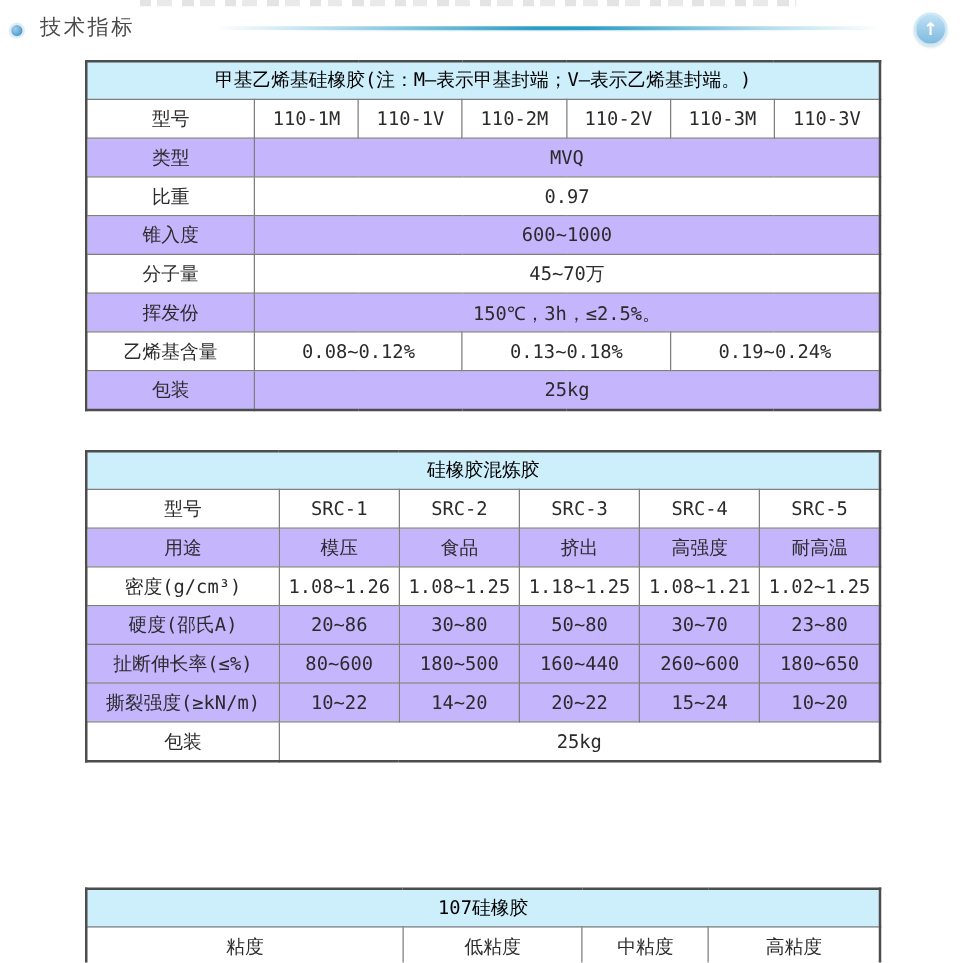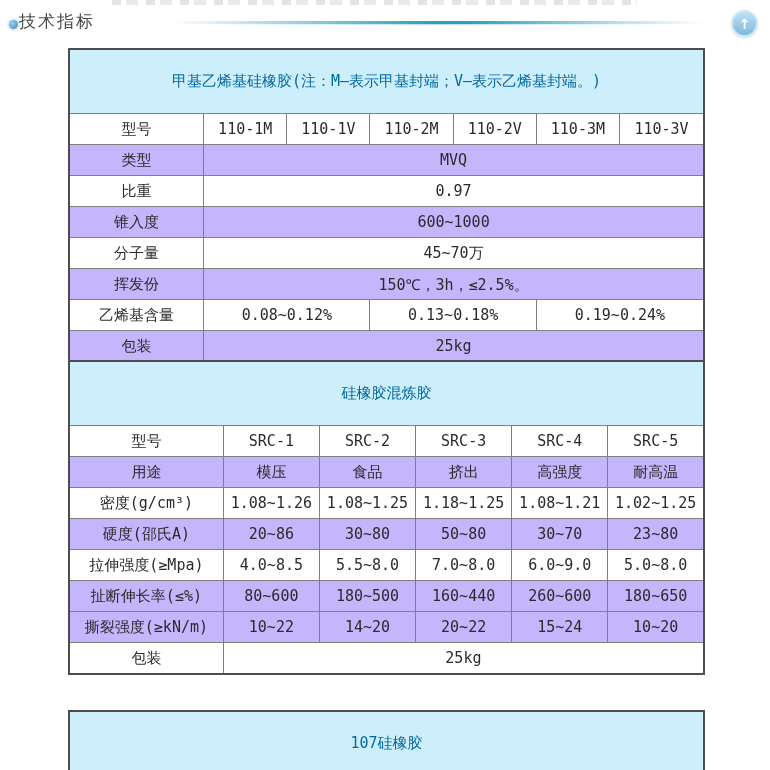--- a/index.html
+++ b/index.html
@@ -14,21 +14,21 @@
     background:repeating-linear-gradient(90deg,#c9c9cf 0 9px,transparent 9px 14px,#d4d4da 14px 26px,transparent 26px 34px);
   }
   
   .sec-header{position:absolute;left:0;top:8px;width:770px;height:30px;}
   .bullet{
     position:absolute;left:9px;top:12px;width:9px;height:9px;border-radius:50%;
     background:radial-gradient(circle at 35% 35%,#9fd0ea,#549cce 70%);
     box-shadow:0 0 0 2px rgba(160,205,230,.35);
   }
   .sec-title{
-    position:absolute;left:19px;top:2px;font-size:17px;color:#4a4a4a;letter-spacing:2px;
+    position:absolute;left:32px;top:2px;font-size:17px;color:#4a4a4a;letter-spacing:2px;
     font-family:"DejaVu Sans","Liberation Sans",sans-serif;
   }
   .grad-line{
     position:absolute;left:172px;top:13px;width:533px;height:3px;border-radius:2px;
     background:linear-gradient(90deg,rgba(130,200,228,0) 0%,rgba(110,190,222,.45) 15%,#2e9dc4 48%,#2e9dc4 56%,rgba(110,190,222,.45) 85%,rgba(130,200,228,0) 100%);
   }
   .grad-line:after{
     content:"";position:absolute;left:6%;top:3px;width:88%;height:1px;
     background:linear-gradient(90deg,rgba(140,205,230,0),rgba(120,195,225,.5) 50%,rgba(140,205,230,0));
   }
@@ -45,22 +45,22 @@
   }
   
   .spec-table{
     position:absolute;left:68px;width:637px;border-collapse:collapse;table-layout:fixed;
     background:#fff;border:2px solid #4d4d4d;
   }
   #table1{top:48px;}
   #table2{top:360px;}
   #table3{top:710px;}
   .spec-table th.tbl-title{
-    background:#cdeefb;height:29px;font-weight:normal;font-size:15px;color:#0369a1;
-    border:1px solid #7f7f7f;text-align:center;padding:17px 2px;
+    background:#cdeefb;height:29px;font-weight:normal;font-size:15px;color:#000000;
+    border:1px solid #7f7f7f;text-align:center;padding:0 2px;
   }
   .spec-table td{
     border:1px solid #7f7f7f;height:30px;text-align:center;vertical-align:middle;
     font-size:15px;color:#2b2b2b;padding:0 1px;white-space:nowrap;overflow:hidden;
   }
   .spec-table tr.shade td{background:#c4b5fd;}
 </style>
 </head>
 <body>
 
@@ -171,28 +171,20 @@
         <td>1.08~1.21</td>
         <td>1.02~1.25</td>
       </tr>
       <tr class="shade">
         <td>硬度(邵氏A)</td>
         <td>20~86</td>
         <td>30~80</td>
         <td>50~80</td>
         <td>30~70</td>
         <td>23~80</td>
-      </tr>
-      <tr>
-        <td>拉伸强度(≥Mpa)</td>
-        <td>4.0~8.5</td>
-        <td>5.5~8.0</td>
-        <td>7.0~8.0</td>
-        <td>6.0~9.0</td>
-        <td>5.0~8.0</td>
       </tr>
       <tr class="shade">
         <td>扯断伸长率(≤%)</td>
         <td>80~600</td>
         <td>180~500</td>
         <td>160~440</td>
         <td>260~600</td>
         <td>180~650</td>
       </tr>
       <tr class="shade">

